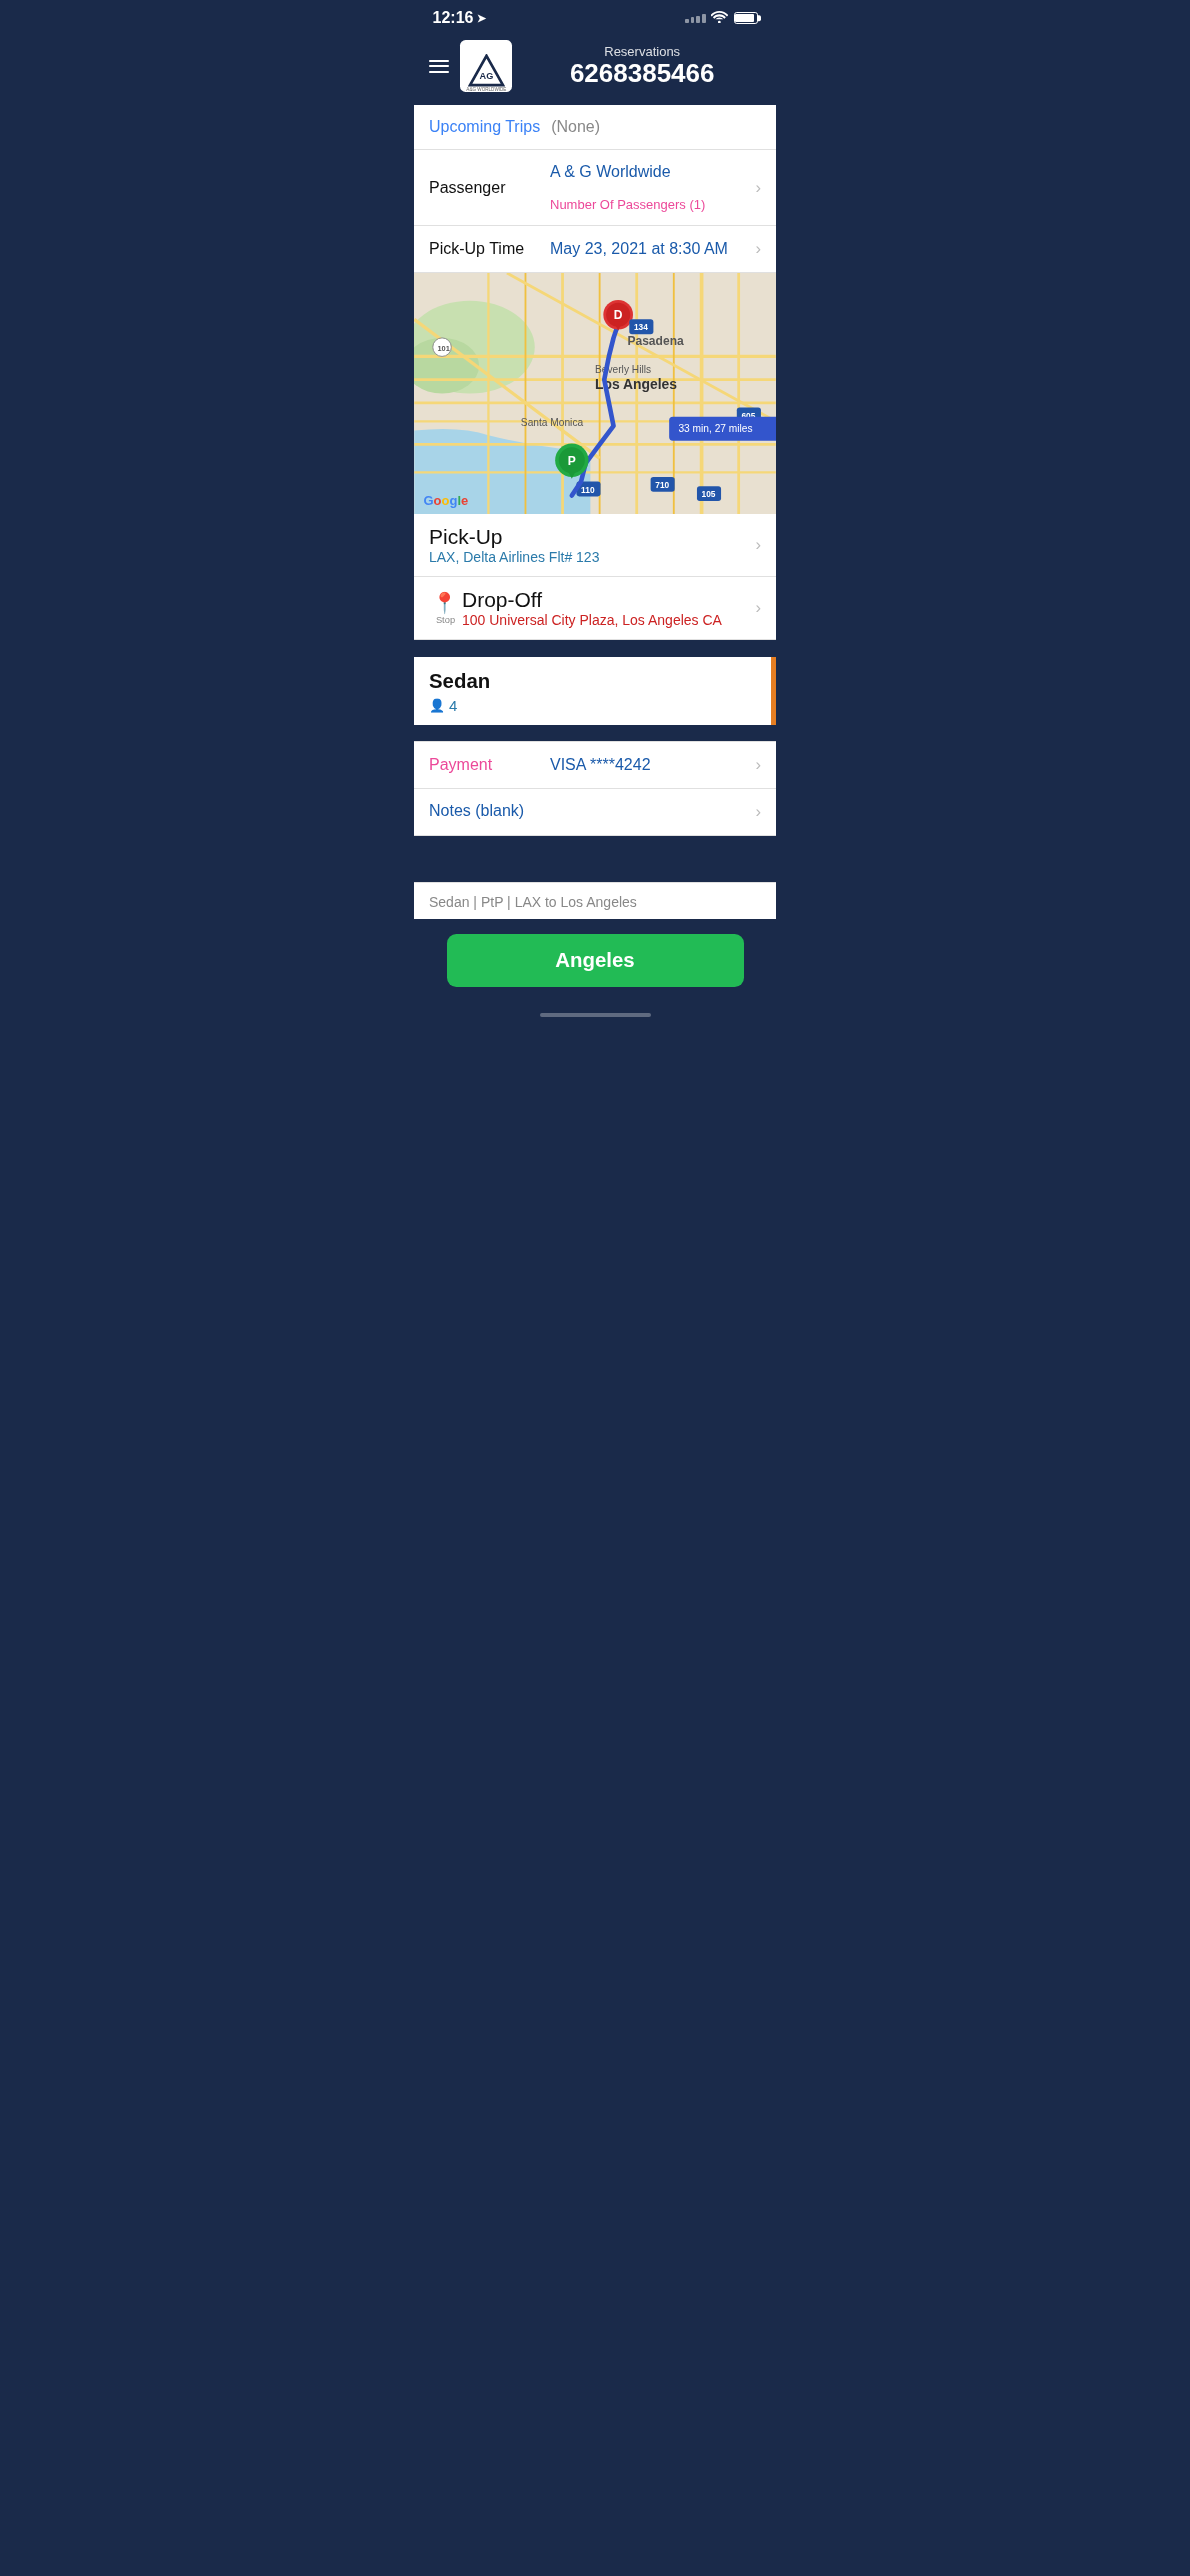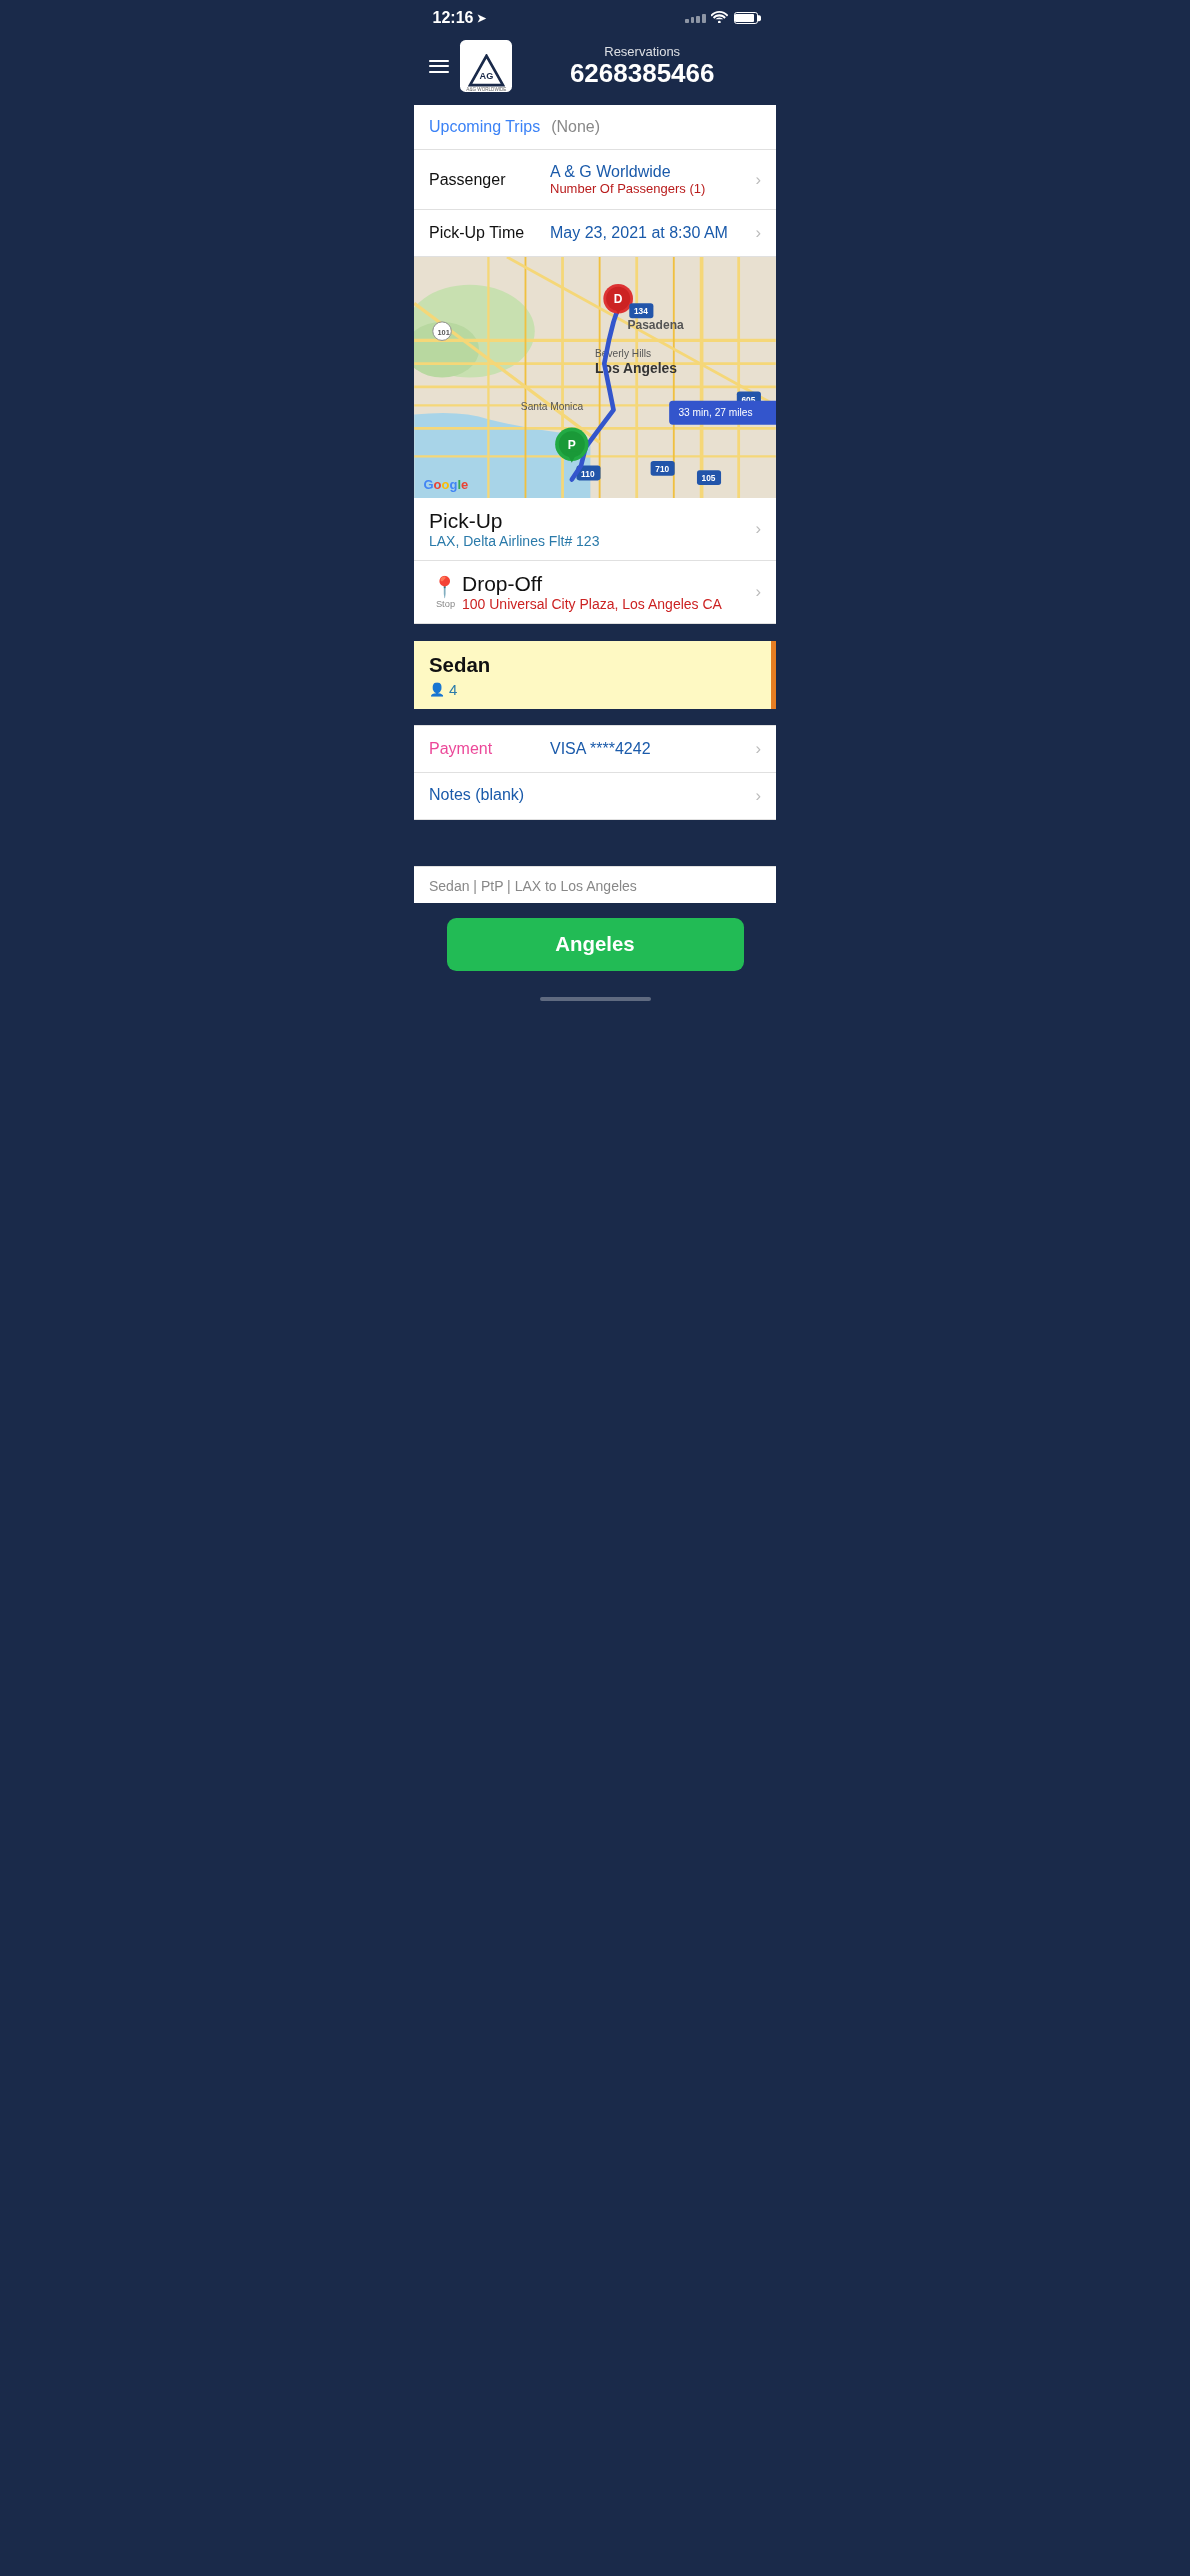--- a/index.html
+++ b/index.html
@@ -149,22 +149,23 @@
     }
     .info-row-value {
       flex: 1;
     }
     .info-row-value-main {
       color: #1a5aaa;
       font-size: 16px;
       font-weight: 500;
     }
     .info-row-value-sub {
-      color: #b91c1c;
+      color: #ec4899;
       font-size: 13px;
+      margin-top: 16px;
     }
     .info-row-arrow {
       color: #bbb;
       font-size: 16.7px;
       margin-left: 7.4px;
     }
 
     
     .map-container {
       width: 100%;
@@ -523,21 +524,21 @@
       <div class="location-row-address">100 Universal City Plaza, Los Angeles CA</div>
     </div>
     <span class="info-row-arrow">›</span>
   </div>
 
 </div>
 
 <div class="blue-separator"></div>
 
 <div class="vehicle-wrapper">
-  <div class="vehicle-section" style="background:#fef9c3;">
+  <div class="vehicle-section" style="background:#ffffff;">
     <div class="vehicle-name">Sedan</div>
     <div class="vehicle-passengers">
       <span class="passenger-icon">👤</span>
       <span class="passenger-count">4</span>
     </div>
   </div>
 </div>
 
 <div class="blue-separator"></div>
 

